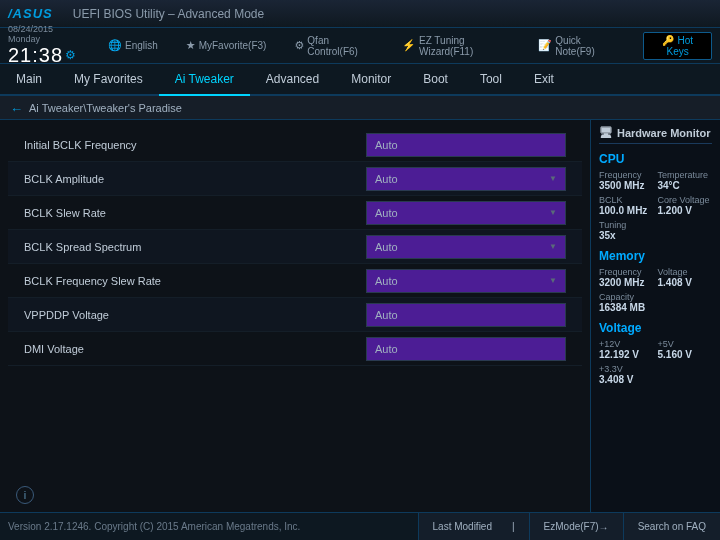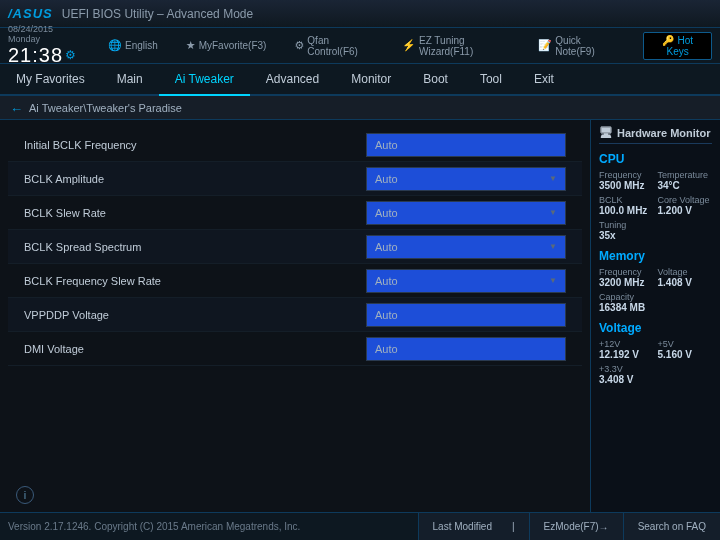--- a/index.html
+++ b/index.html
@@ -15,21 +15,21 @@
     }
 
     
     #top-bar {
       height: 28px;
       background: linear-gradient(180deg, #1a2535 0%, #0f1820 100%);
       border-bottom: 1px solid #0d3a5c;
       display: flex;
       align-items: center;
       padding: 0 8px;
-      gap: 9px;
+      gap: 20px;
     }
     #asus-logo {
       color: #009cde;
       font-weight: 900;
       font-size: 13px;
       letter-spacing: 1px;
       font-style: italic;
     }
 
     
@@ -138,21 +138,21 @@
     }
     .setting-row:nth-child(even) { background: #0f1620; }
     .setting-row:nth-child(odd) { background: #0d1218; }
     .setting-label {
       flex: 1;
       color: #c0ccd8;
       font-size: 11px;
     }
     .setting-value {
       width: 200px;
-      background: #1d4ed8;
+      background: #4c1d95;
       color: #a0b0c0;
       border: 1px solid #2a3a50;
       padding: 3px 8px;
       font-size: 11px;
       display: flex;
       align-items: center;
       justify-content: space-between;
       height: 24px;
     }
     .setting-value.has-arrow::after {
@@ -281,22 +281,22 @@
   </div>
   <div class="shortcut-item">
     <span class="shortcut-icon">📝</span>
     <span>Quick Note(F9)</span>
   </div>
 
   <button id="hotkeys-btn">🔑 Hot Keys</button>
 </div>
 
 <div id="nav-bar">
+  <div class="nav-item">Main</div>
   <div class="nav-item">My Favorites</div>
-  <div class="nav-item">Main</div>
   <div class="nav-item active">Ai Tweaker</div>
   <div class="nav-item">Advanced</div>
   <div class="nav-item">Monitor</div>
   <div class="nav-item">Boot</div>
   <div class="nav-item">Tool</div>
   <div class="nav-item">Exit</div>
 </div>
 
 <div id="breadcrumb">
   <span id="back-arrow">←</span>

